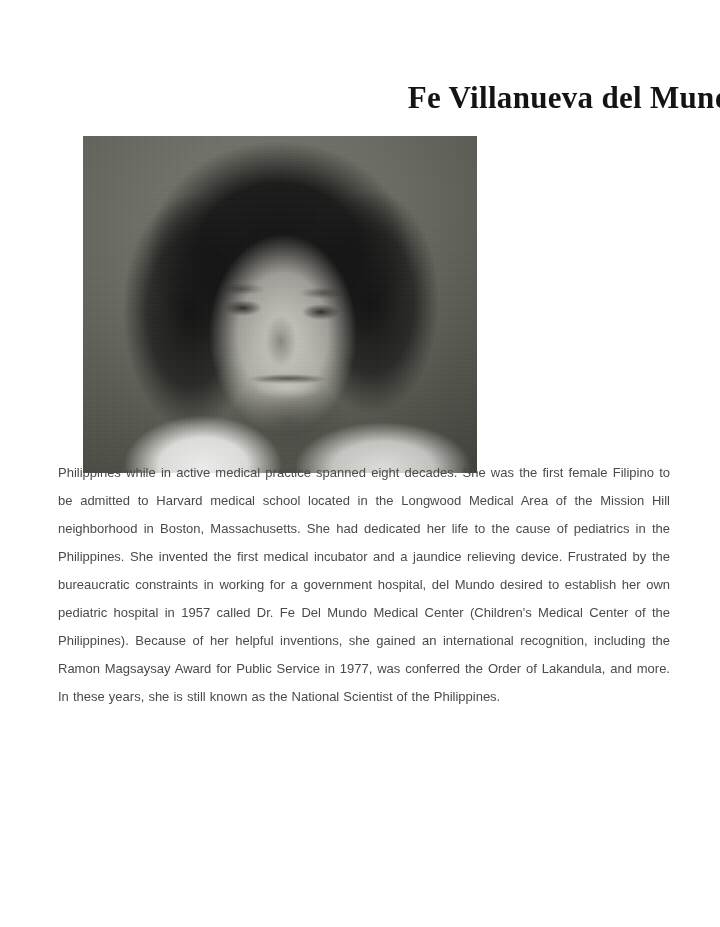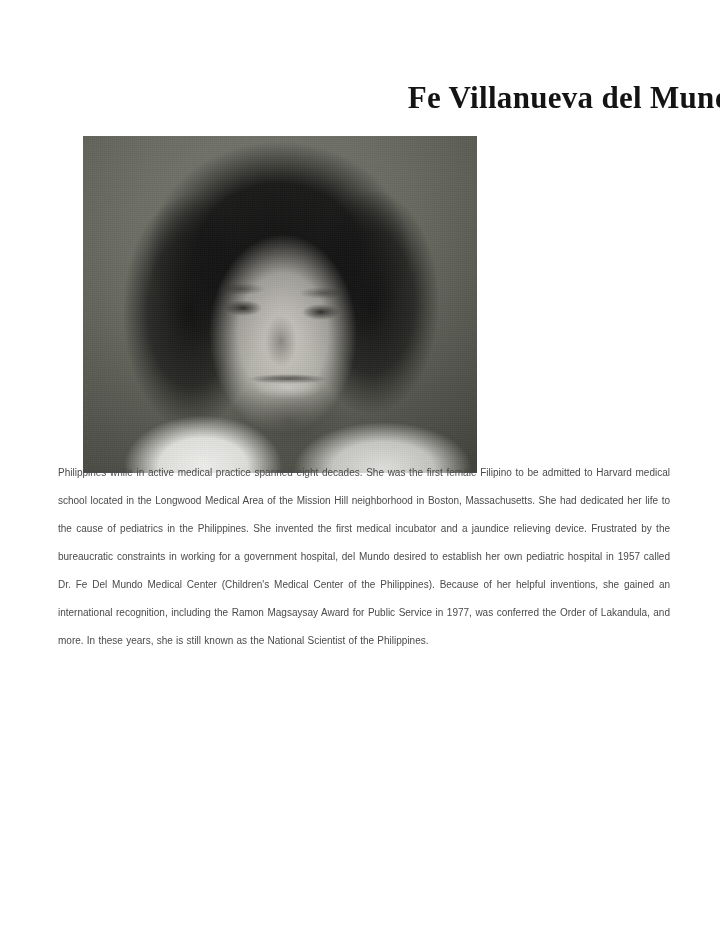--- a/index.html
+++ b/index.html
@@ -126,21 +126,21 @@
     word-spacing: 1px;
   }
 
   .body-paragraph {
     position: absolute;
     left: 58px;
     top: 459px;
     width: 612px;
     text-align: justify;
     text-align-last: left;
-    font-size: 10px;
+    font-size: 13px;
     line-height: 28px;
     color: #4a4a4a;
     word-spacing: 0.5px;
   }
 </style>
 </head>
 <body>
 
 <div class="page">
 

